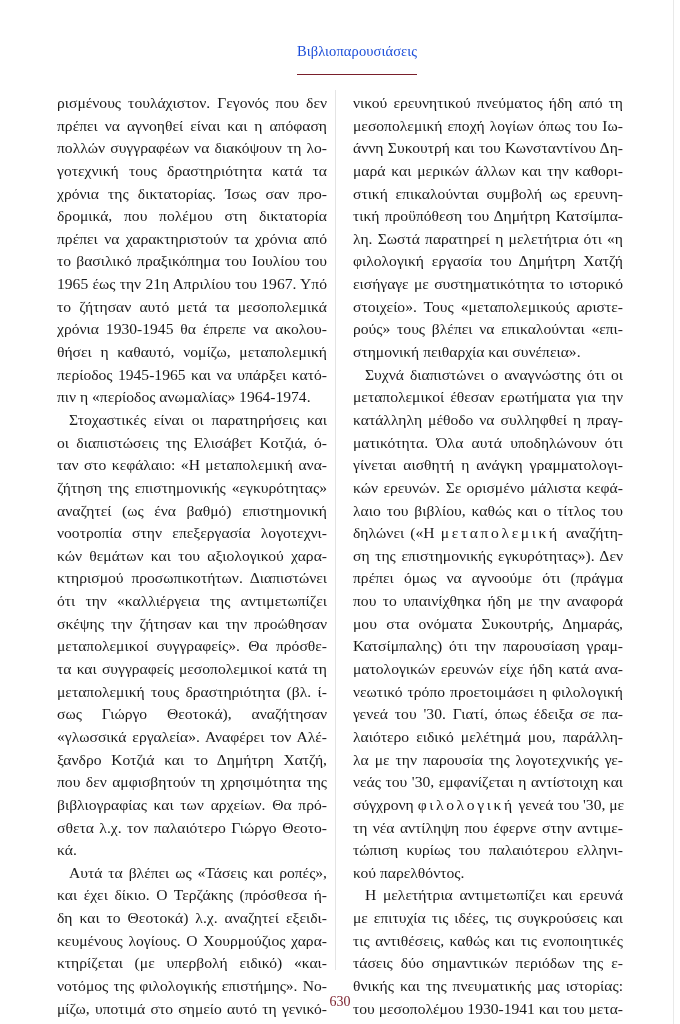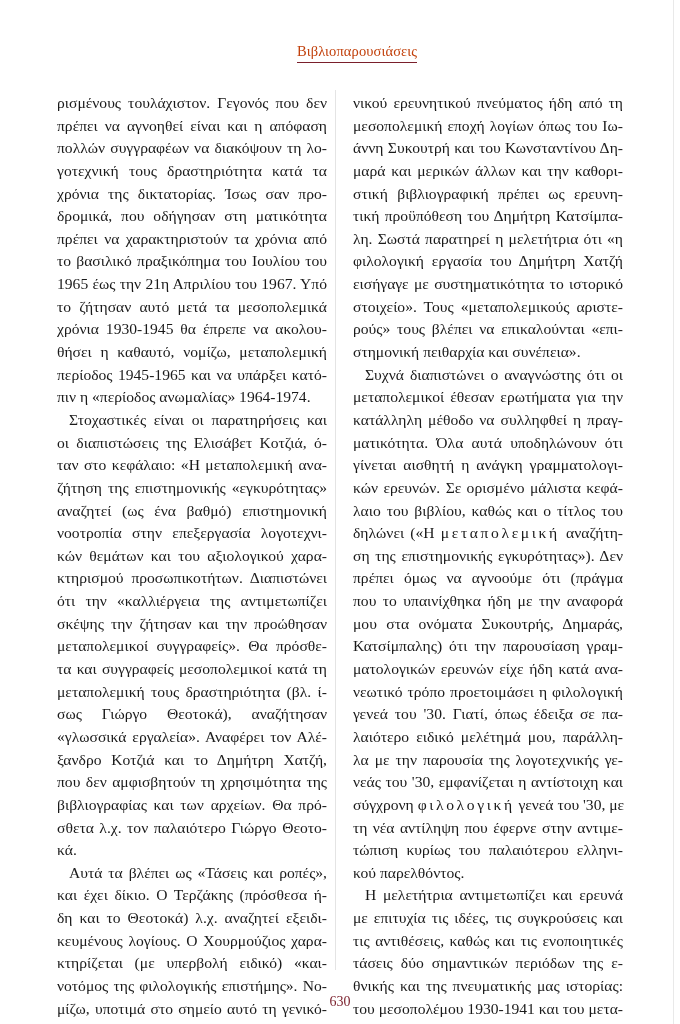--- a/index.html
+++ b/index.html
@@ -7,21 +7,21 @@
     width:680px; height:1024px; background:#ffffff; position:relative; overflow:hidden;
     font-family:"Liberation Serif", "DejaVu Serif", serif; color:#1a1a1a;
   }
   .page-edge {
     position:absolute; top:0; right:6px; width:1px; height:1024px; background:#e9e9e9;
   }
   .header {
     position:absolute; top:42px; left:0; width:680px; text-align:center;
   }
   .header span {
-    font-size:14.5px; color:#c2410c; border-bottom:1.5px solid #7a1f2b; padding-bottom:3px;
+    font-size:14.5px; color:#1d4ed8; border-bottom:1.5px solid #7a1f2b; padding-bottom:15px;
     letter-spacing:0.1px;
     margin-left:34px;
   }
   .col {
     position:absolute; top:92px; width:270px; font-size:15.6px; line-height:22.65px;
     text-align:justify;
   }
   .col-left { left:57px; }
   .col-right { left:353px; }
   .divider {
@@ -44,21 +44,21 @@
 <div class="header">
   <span>Βιβλιοπαρουσιάσεις</span>
 </div>
 
 <div class="col col-left" id="col-left">
     <span class="line">ρισμένους τουλάχιστον. Γεγονός που δεν</span>
     <span class="line">πρέπει να αγνοηθεί είναι και η απόφαση</span>
     <span class="line">πολλών συγγραφέων να διακόψουν τη λο-</span>
     <span class="line">γοτεχνική τους δραστηριότητα κατά τα</span>
     <span class="line">χρόνια της δικτατορίας. Ίσως σαν προ-</span>
-    <span class="line">δρομικά, που οδήγησαν στη ματικότητα</span>
+    <span class="line">δρομικά, που πολέμου στη δικτατορία</span>
     <span class="line">πρέπει να χαρακτηριστούν τα χρόνια από</span>
     <span class="line">το βασιλικό πραξικόπημα του Ιουλίου του</span>
     <span class="line">1965 έως την 21η Απριλίου του 1967. Υπό</span>
     <span class="line">το ζήτησαν αυτό μετά τα μεσοπολεμικά</span>
     <span class="line">χρόνια 1930-1945 θα έπρεπε να ακολου-</span>
     <span class="line">θήσει η καθαυτό, νομίζω, μεταπολεμική</span>
     <span class="line">περίοδος 1945-1965 και να υπάρξει κατό-</span>
     <span class="line last">πιν η «περίοδος ανωμαλίας» 1964-1974.</span>
     <span class="line indent">Στοχαστικές είναι οι παρατηρήσεις και</span>
     <span class="line">οι διαπιστώσεις της Ελισάβετ Κοτζιά, ό-</span>
@@ -88,21 +88,21 @@
     <span class="line">νοτόμος της φιλολογικής επιστήμης». Νο-</span>
     <span class="line">μίζω, υποτιμά στο σημείο αυτό τη γενικό-</span>
     <span class="line">τερη συμβολή στη διαμόρφωση επιστημο-</span>
   </div>
 <div class="divider"></div>
 <div class="col col-right" id="col-right">
     <span class="line">νικού ερευνητικού πνεύματος ήδη από τη</span>
     <span class="line">μεσοπολεμική εποχή λογίων όπως του Ιω-</span>
     <span class="line">άννη Συκουτρή και του Κωνσταντίνου Δη-</span>
     <span class="line">μαρά και μερικών άλλων και την καθορι-</span>
-    <span class="line">στική βιβλιογραφική πρέπει ως ερευνη-</span>
+    <span class="line">στική επικαλούνται συμβολή ως ερευνη-</span>
     <span class="line">τική προϋπόθεση του Δημήτρη Κατσίμπα-</span>
     <span class="line">λη. Σωστά παρατηρεί η μελετήτρια ότι «η</span>
     <span class="line">φιλολογική εργασία του Δημήτρη Χατζή</span>
     <span class="line">εισήγαγε με συστηματικότητα το ιστορικό</span>
     <span class="line">στοιχείο». Τους «μεταπολεμικούς αριστε-</span>
     <span class="line">ρούς» τους βλέπει να επικαλούνται «επι-</span>
     <span class="line last">στημονική πειθαρχία και συνέπεια».</span>
     <span class="line indent">Συχνά διαπιστώνει ο αναγνώστης ότι οι</span>
     <span class="line">μεταπολεμικοί έθεσαν ερωτήματα για την</span>
     <span class="line">κατάλληλη μέθοδο να συλληφθεί η πραγ-</span>

